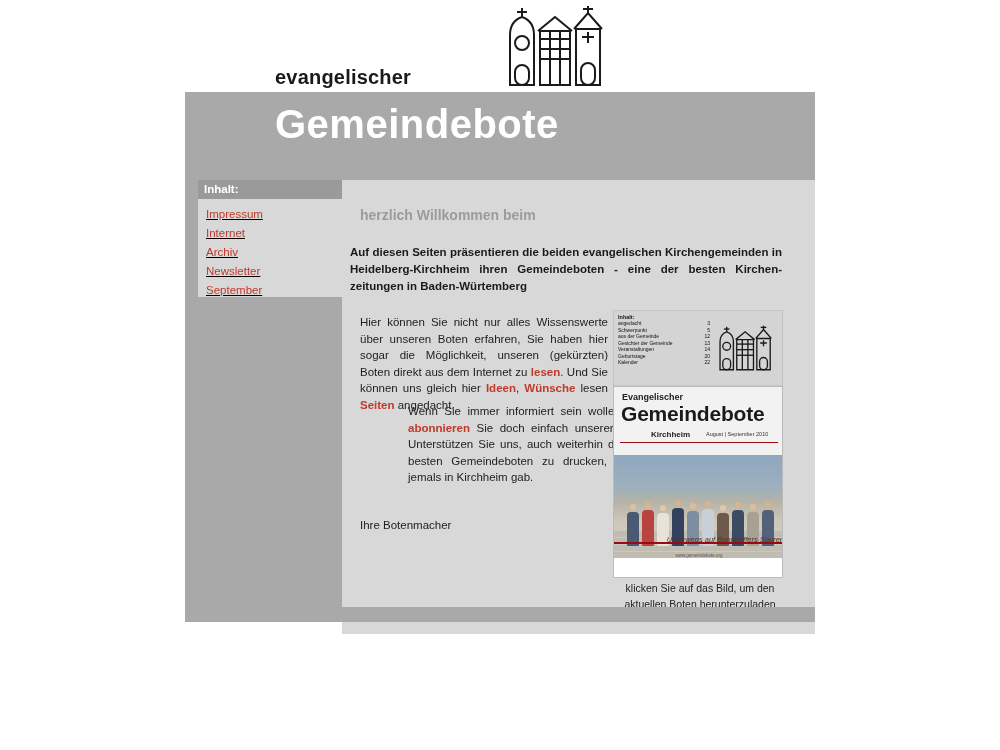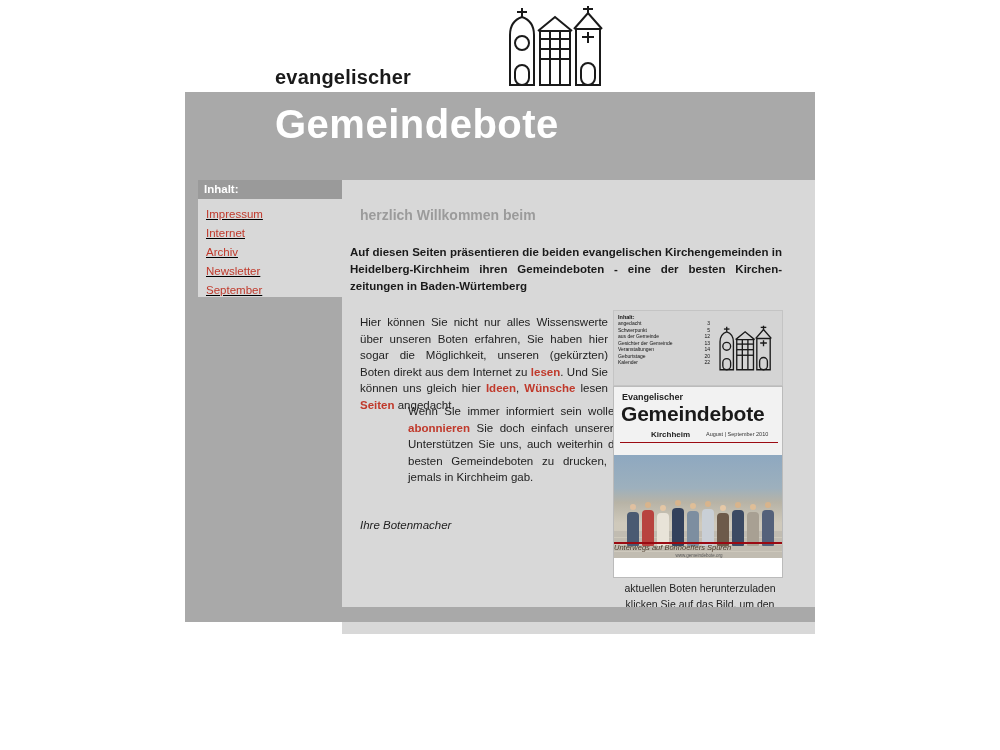--- a/index.html
+++ b/index.html
@@ -158,21 +158,21 @@
     left: 18px;
     width: 248px;
     font-size: 11.5px;
     color: #222222;
     line-height: 16.5px;
     text-align: justify;
   }
   .p1 { top: 134px; }
   .p2 { top: 223px; margin-left: 48px; }
   .p3 { top: 311px; }
-  .p4 { top: 337px; font-style: italic; }
+  .p4 { top: 337px; }
   .lnk { color: #c0392b; text-decoration: none; cursor: pointer; font-weight: bold; }
 
   
   .mini-cover {
     position: absolute;
     left: 613px; top: 310px;
     width: 170px; height: 76px;
     background: #d4d4d4;
     border: 1px solid #c4c4c4;
     overflow: hidden;
@@ -261,23 +261,23 @@
     border-radius: 4px 4px 1px 1px;
   }
   .head {
     position: absolute;
     width: 6px; height: 6px;
     border-radius: 50%;
     background: #d8b48c;
   }
   .cover-caption {
     position: absolute;
-    left: 0; bottom: 6px;
+    left: 0; bottom: 14px;
     width: 170px;
-    text-align: left;
+    text-align: right;
     font-size: 7.5px;
     font-style: italic;
     color: #4a3a2a;
   }
   .cover-url {
     position: absolute;
     left: 0; bottom: 0;
     width: 170px;
     text-align: center;
     font-size: 4.5px;
@@ -486,19 +486,19 @@
       <div class="head" style="left:151px; bottom:50px;"></div>
       <div class="person" style="left:148px; height:36px; background:#54617a;"></div>
 
       <div class="cover-band"></div>
       <div class="cover-caption">Unterwegs auf Bonhoeffers Spuren</div>
       <div class="cover-url">www.gemeindebote.org</div>
     </div>
   </div>
 
   <div class="cover-note">
+    <div>klicken Sie auf das Bild, um den</div>
     <div>aktuellen Boten herunterzuladen</div>
-    <div>klicken Sie auf das Bild, um den</div>
   </div>
 
   <div class="bottom-bar"></div>
 
 </div>
 
 </body></html>

